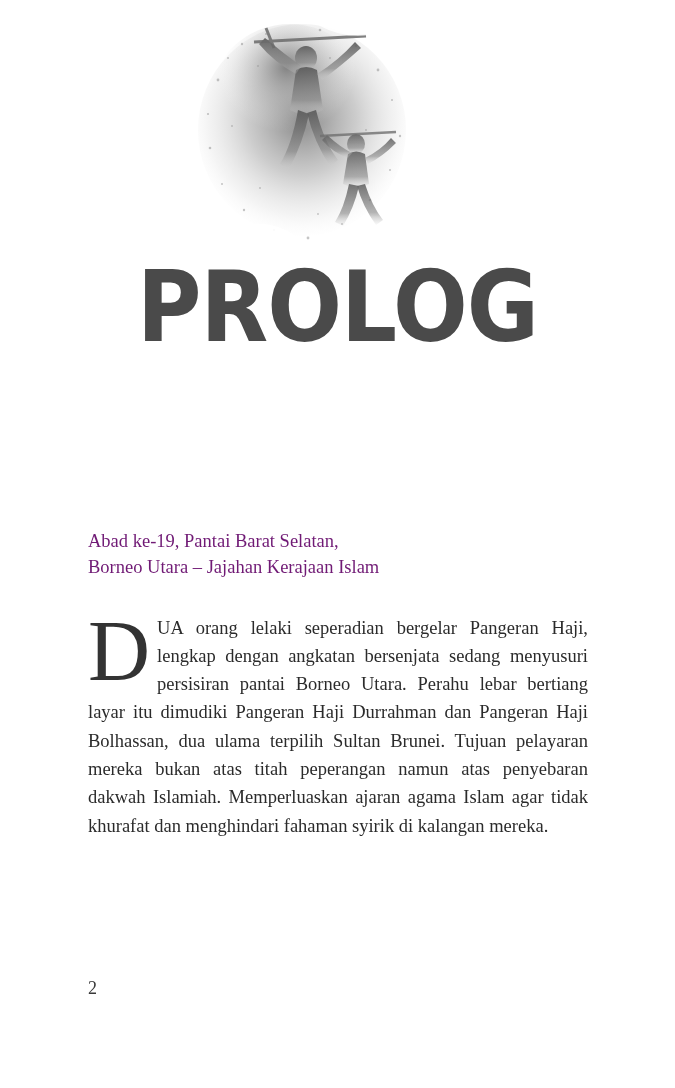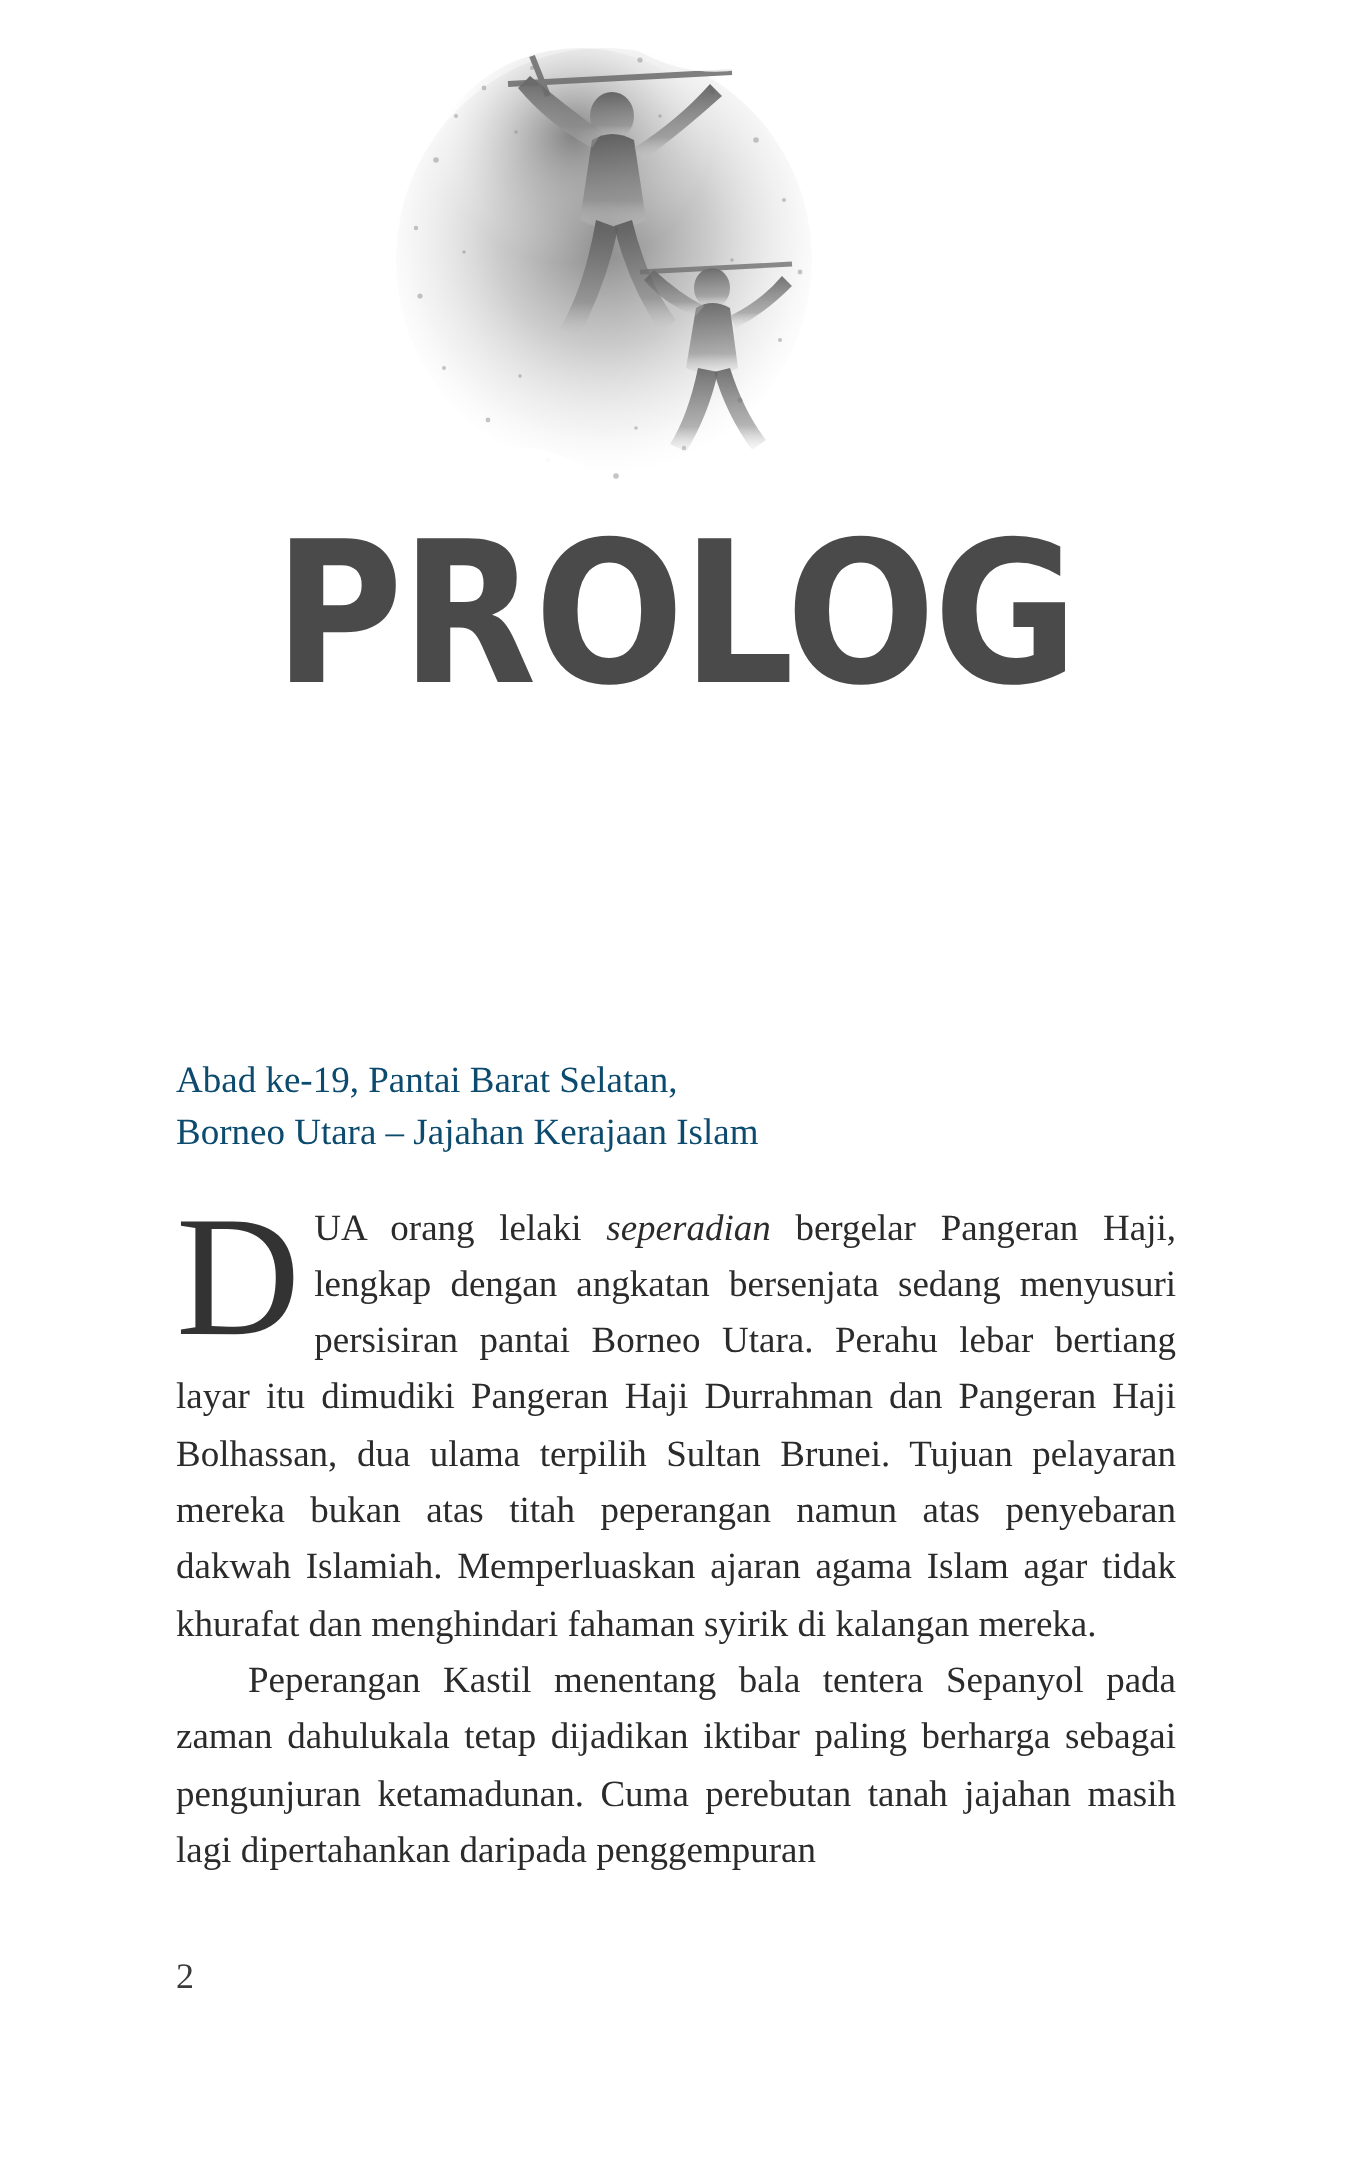--- a/index.html
+++ b/index.html
@@ -56,22 +56,22 @@
   .text-block {
     position: absolute;
     left: 88px;
     top: 528px;
     width: 500px;
   }
 
   .setting {
     font-size: 18.5px;
     line-height: 1.42;
-    color: #0c4a6e;
-    margin: 0 0 20px 0;
+    color: #701a75;
+    margin: 0 0 33px 0;
   }
   .setting div {
     white-space: nowrap;
   }
 
   p.para {
     margin: 0;
     font-size: 18.5px;
     line-height: 1.53;
     text-align: justify;
@@ -88,21 +88,20 @@
     float: left;
     font-family: "Liberation Serif", serif;
     font-size: 86px;
     line-height: 0.78;
     font-weight: normal;
     padding: 4px 7px 0 0;
     color: #333333;
   }
 
   .italic {
-    font-style: italic;
   }
 
   
   .page-number {
     position: absolute;
     left: 88px;
     top: 978px;
     font-size: 18px;
     color: #3a3a3a;
   }
@@ -207,18 +206,17 @@
 
   <div class="text-block">
 
     <div class="setting">
       <div>Abad ke-19, Pantai Barat Selatan,</div>
       <div>Borneo Utara – Jajahan Kerajaan Islam</div>
     </div>
 
     <p class="para"><span class="dropcap">D</span><span>UA</span><span> orang lelaki </span><span class="italic">seperadian</span><span> bergelar Pangeran Haji, lengkap dengan angkatan bersenjata sedang menyusuri persisiran pantai Borneo Utara. Perahu lebar bertiang layar itu dimudiki Pangeran Haji Durrahman dan Pangeran Haji Bolhassan, dua ulama terpilih Sultan Brunei. Tujuan pelayaran mereka bukan atas titah peperangan namun atas penyebaran dakwah Islamiah. Memperluaskan ajaran agama Islam agar tidak khurafat dan menghindari fahaman syirik di kalangan mereka.</span></p>
 
-    <p class="para">Peperangan Kastil menentang bala tentera Sepanyol pada zaman dahulukala tetap dijadikan iktibar paling berharga sebagai pengunjuran ketamadunan. Cuma perebutan tanah jajahan masih lagi dipertahankan daripada penggempuran</p>
   </div>
 
   <div class="page-number">2</div>
 
 </div>
 
 </body></html>

